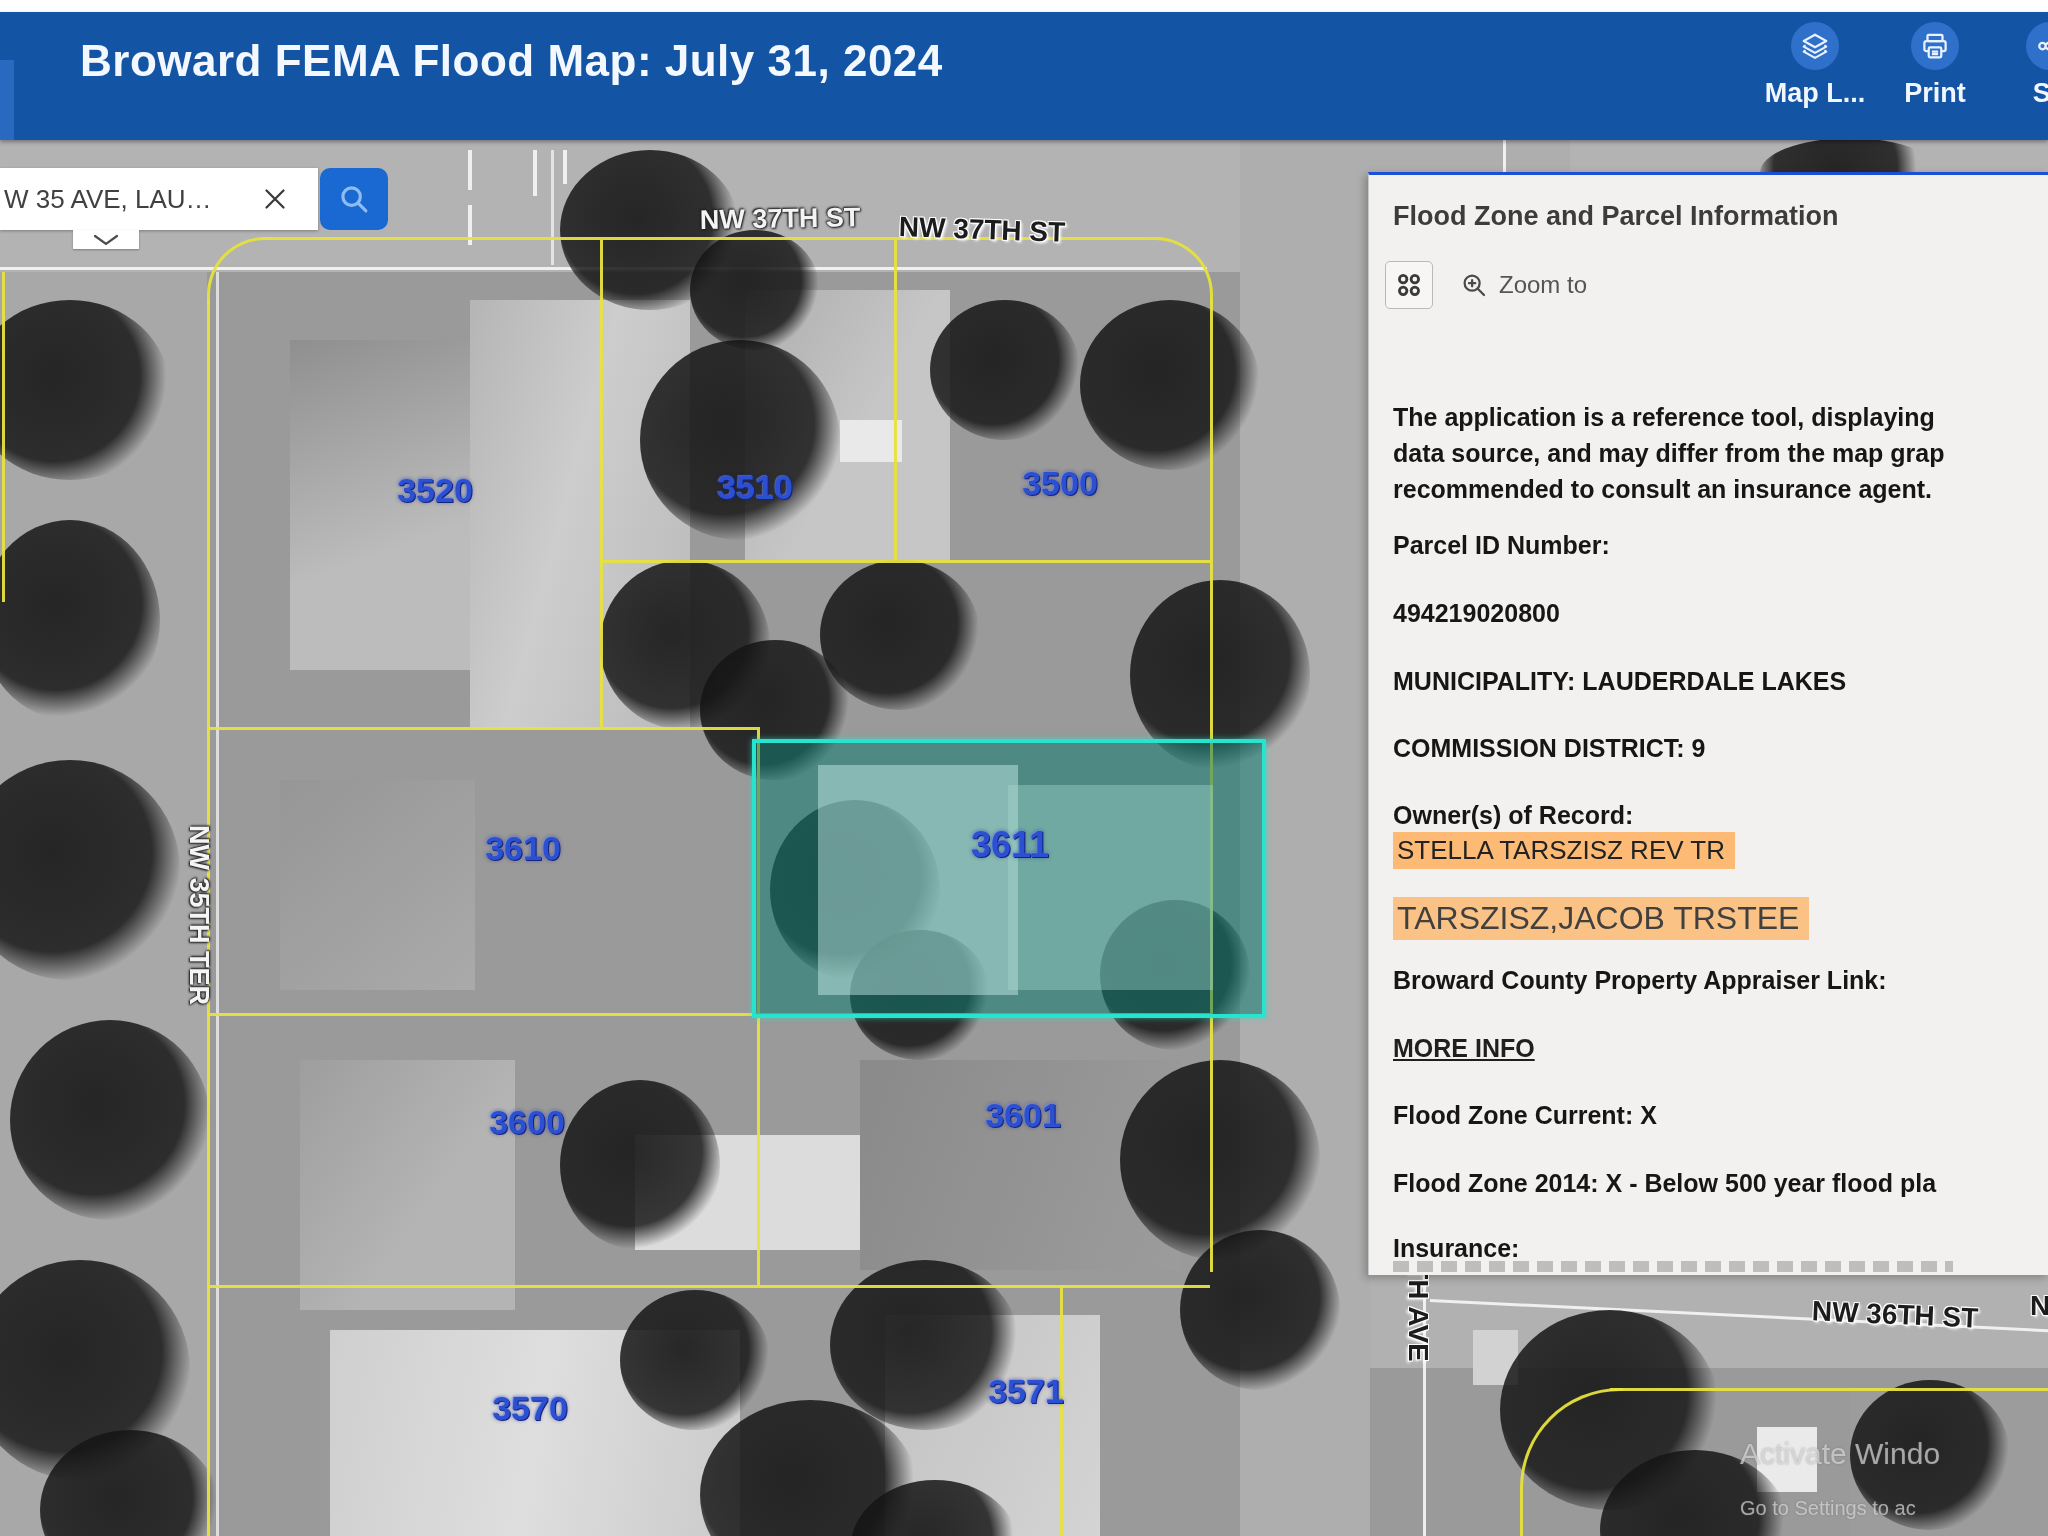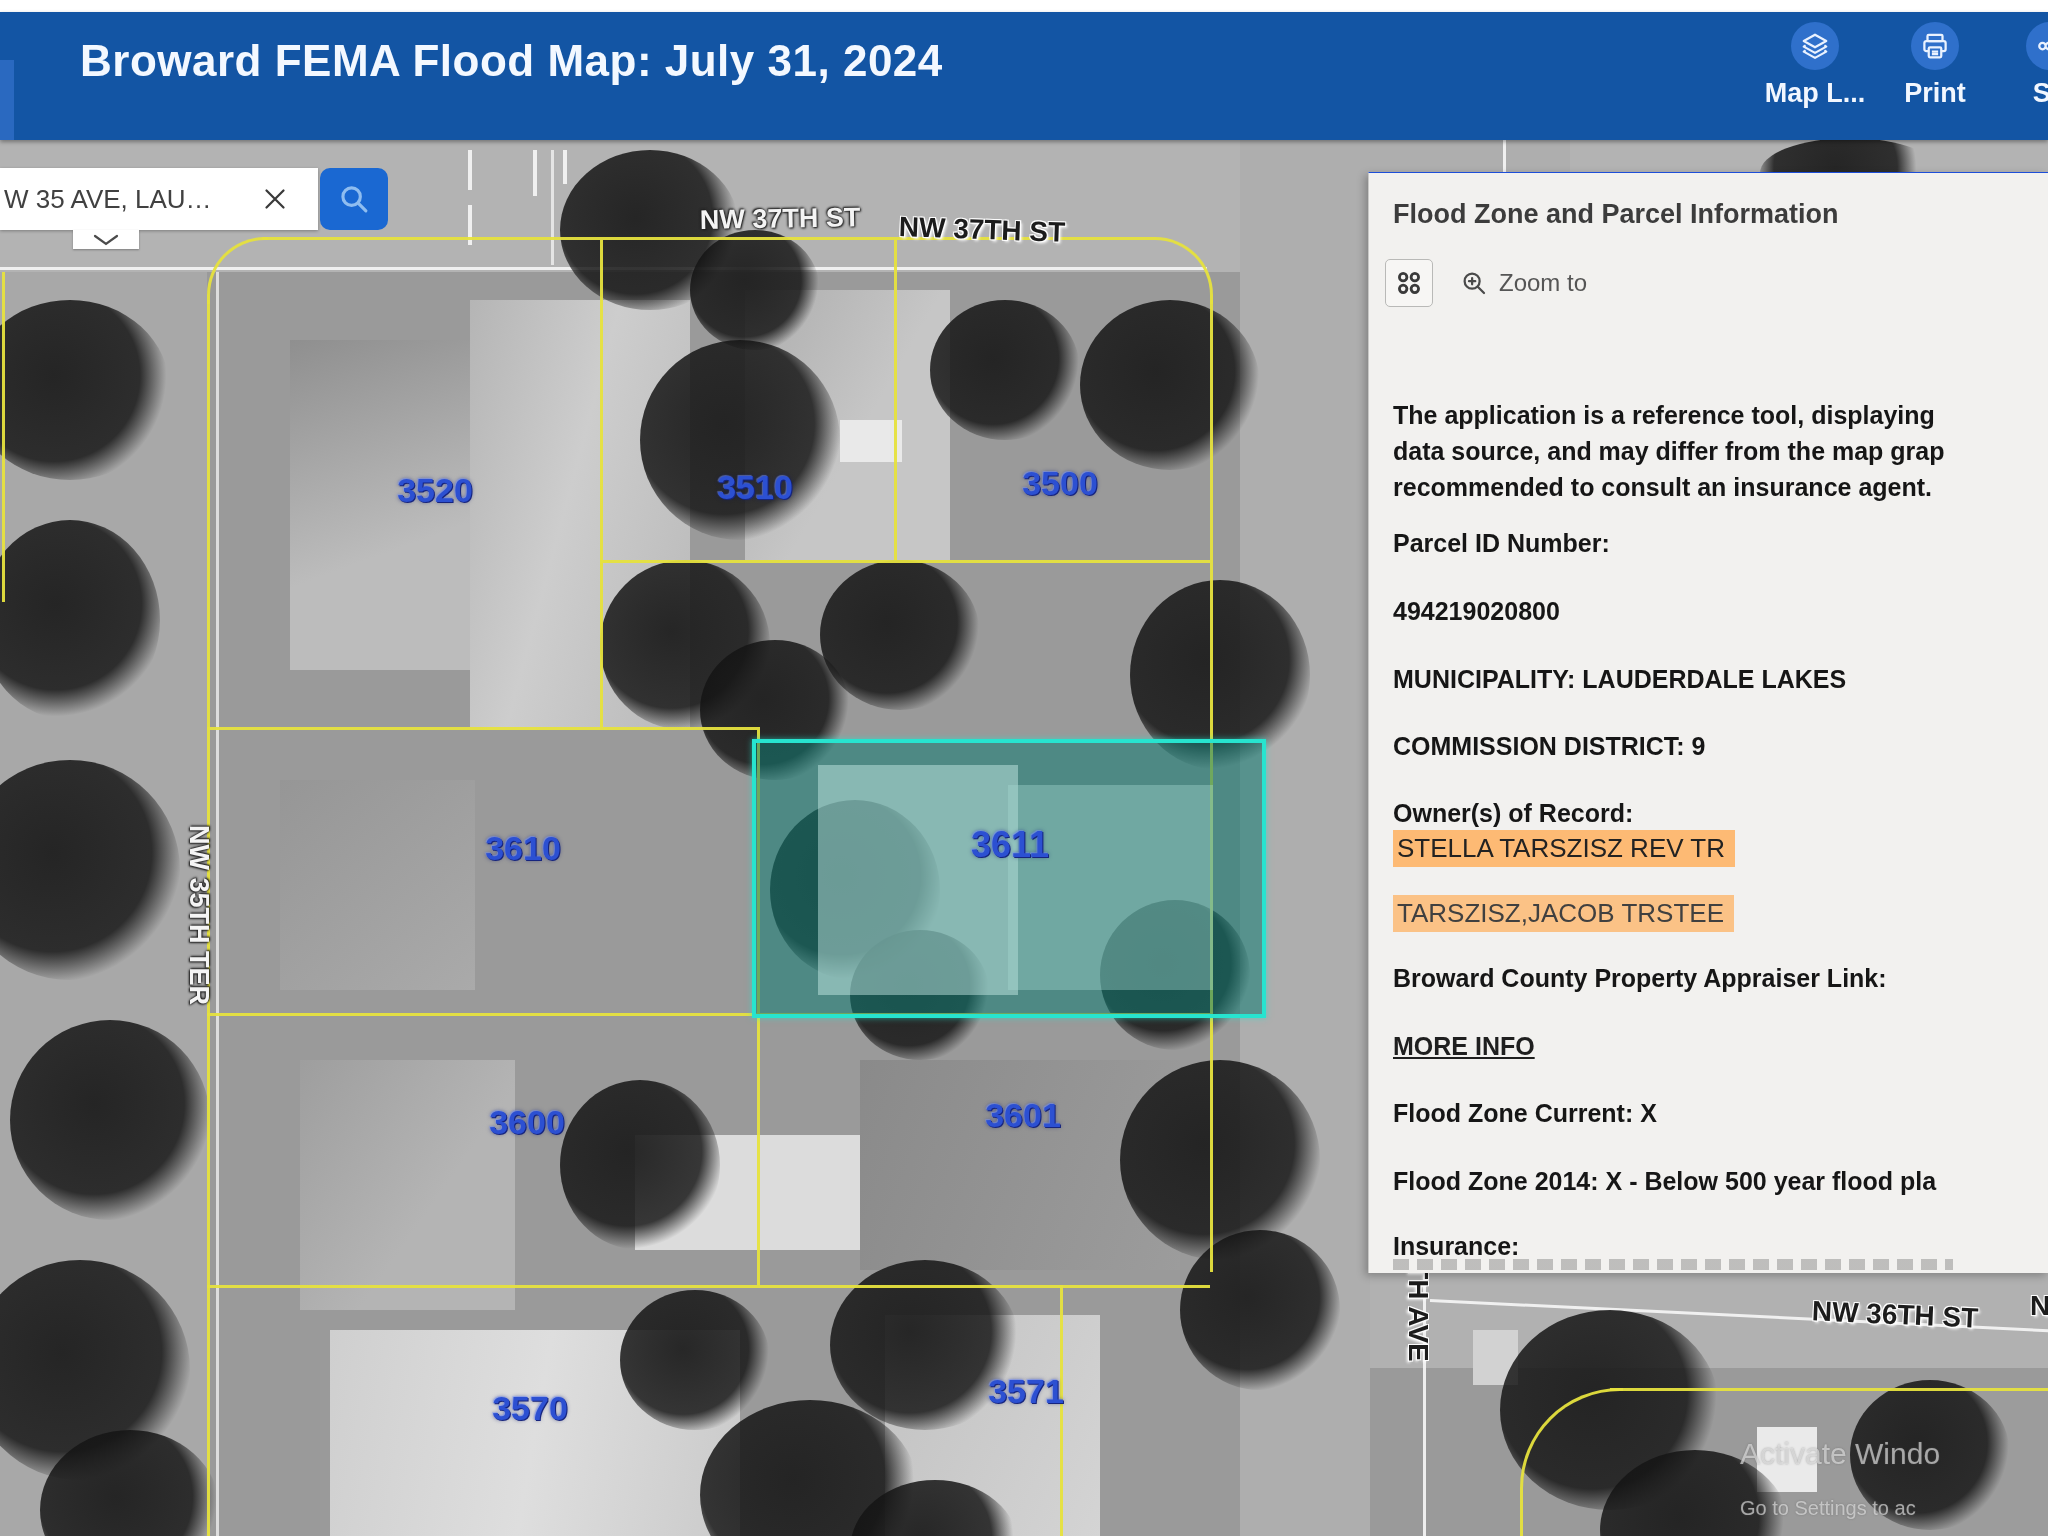--- a/index.html
+++ b/index.html
@@ -41,21 +41,21 @@
     display:flex;align-items:center;box-shadow:0 1px 3px rgba(0,0,0,.3);}
   #search-input{border:none;outline:none;font-family:"Liberation Sans",sans-serif;font-size:26px;color:#414141;
     width:250px;padding-left:4px;background:transparent;}
   #search-clear{margin-left:2px;cursor:pointer;}
   #search-btn{position:absolute;left:320px;top:168px;width:68px;height:62px;background:#1a68d2;border-radius:10px;z-index:12;
     display:flex;align-items:center;justify-content:center;cursor:pointer;}
   #search-expander{position:absolute;left:73px;top:230px;width:66px;height:19px;background:#ffffff;z-index:12;
     display:flex;align-items:center;justify-content:center;cursor:pointer;box-shadow:0 1px 2px rgba(0,0,0,.3);}
   
   #panel{position:absolute;left:1368px;top:172px;width:680px;height:1100px;background:#f2f1ef;z-index:10;
-    border-left:1px solid #c9c9c7;border-top:1px solid #1d4ed8;box-shadow:-3px 3px 8px rgba(0,0,0,.25);}
+    border-left:1px solid #c9c9c7;border-top:3px solid #1d4ed8;box-shadow:-3px 3px 8px rgba(0,0,0,.25);}
   #panel-title{position:absolute;left:24px;top:26px;font-size:27px;font-weight:bold;color:#3c3c3c;white-space:nowrap;}
   #panel-toolbar{position:absolute;left:16px;top:86px;display:flex;align-items:center;}
   #grid-btn{width:46px;height:46px;border:1px solid #b9b9b7;border-radius:5px;background:#f7f6f4;
     display:flex;align-items:center;justify-content:center;cursor:pointer;}
   #zoomto-btn{display:flex;align-items:center;margin-left:26px;cursor:pointer;color:#4a4a4a;}
   #zoomto-label{font-size:24px;margin-left:10px;color:#555;}
   .prow{position:absolute;left:24px;font-size:25px;font-weight:bold;color:#161616;white-space:nowrap;}
   .prow-reg{font-weight:normal;color:#222;background:#fdba74;padding:3px 10px 3px 4px;}
   .disc{line-height:36px;}
   #more-info{text-decoration:underline;cursor:pointer;color:#1f1f1f;}
@@ -267,20 +267,20 @@
   <div class="prow disc" style="top:224px;">The application is a reference tool, displaying</div>
   <div class="prow disc" style="top:260px;">data source, and may differ from the map grap</div>
   <div class="prow disc" style="top:296px;">recommended to consult an insurance agent.</div>
 
   <div class="prow" style="top:356px;text-align:center;">Parcel ID Number:</div>
   <div class="prow" style="top:424px;">494219020800</div>
   <div class="prow" style="top:492px;">MUNICIPALITY: LAUDERDALE LAKES</div>
   <div class="prow" style="top:559px;">COMMISSION DISTRICT: 9</div>
   <div class="prow" style="top:626px;">Owner(s) of Record:</div>
   <div class="prow prow-reg" style="top:657px;font-size:26px;">STELLA TARSZISZ REV TR</div>
-  <div class="prow prow-reg" style="top:722px;font-size:26px;opacity:.85;">TARSZISZ,JACOB TRSTEE</div>
+  <div class="prow prow-reg" style="top:722px;font-size:32px;opacity:.85;">TARSZISZ,JACOB TRSTEE</div>
   <div class="prow" style="top:791px;">Broward County Property Appraiser Link:</div>
   <div class="prow" id="more-info" style="top:859px;">MORE INFO</div>
   <div class="prow" style="top:926px;">Flood Zone Current: X</div>
   <div class="prow" style="top:994px;">Flood Zone 2014: X - Below 500 year flood pla</div>
   <div class="prow" style="top:1059px;">Insurance:</div>
   <div id="clipped-line"></div>
 </div>
 
 </body></html>

